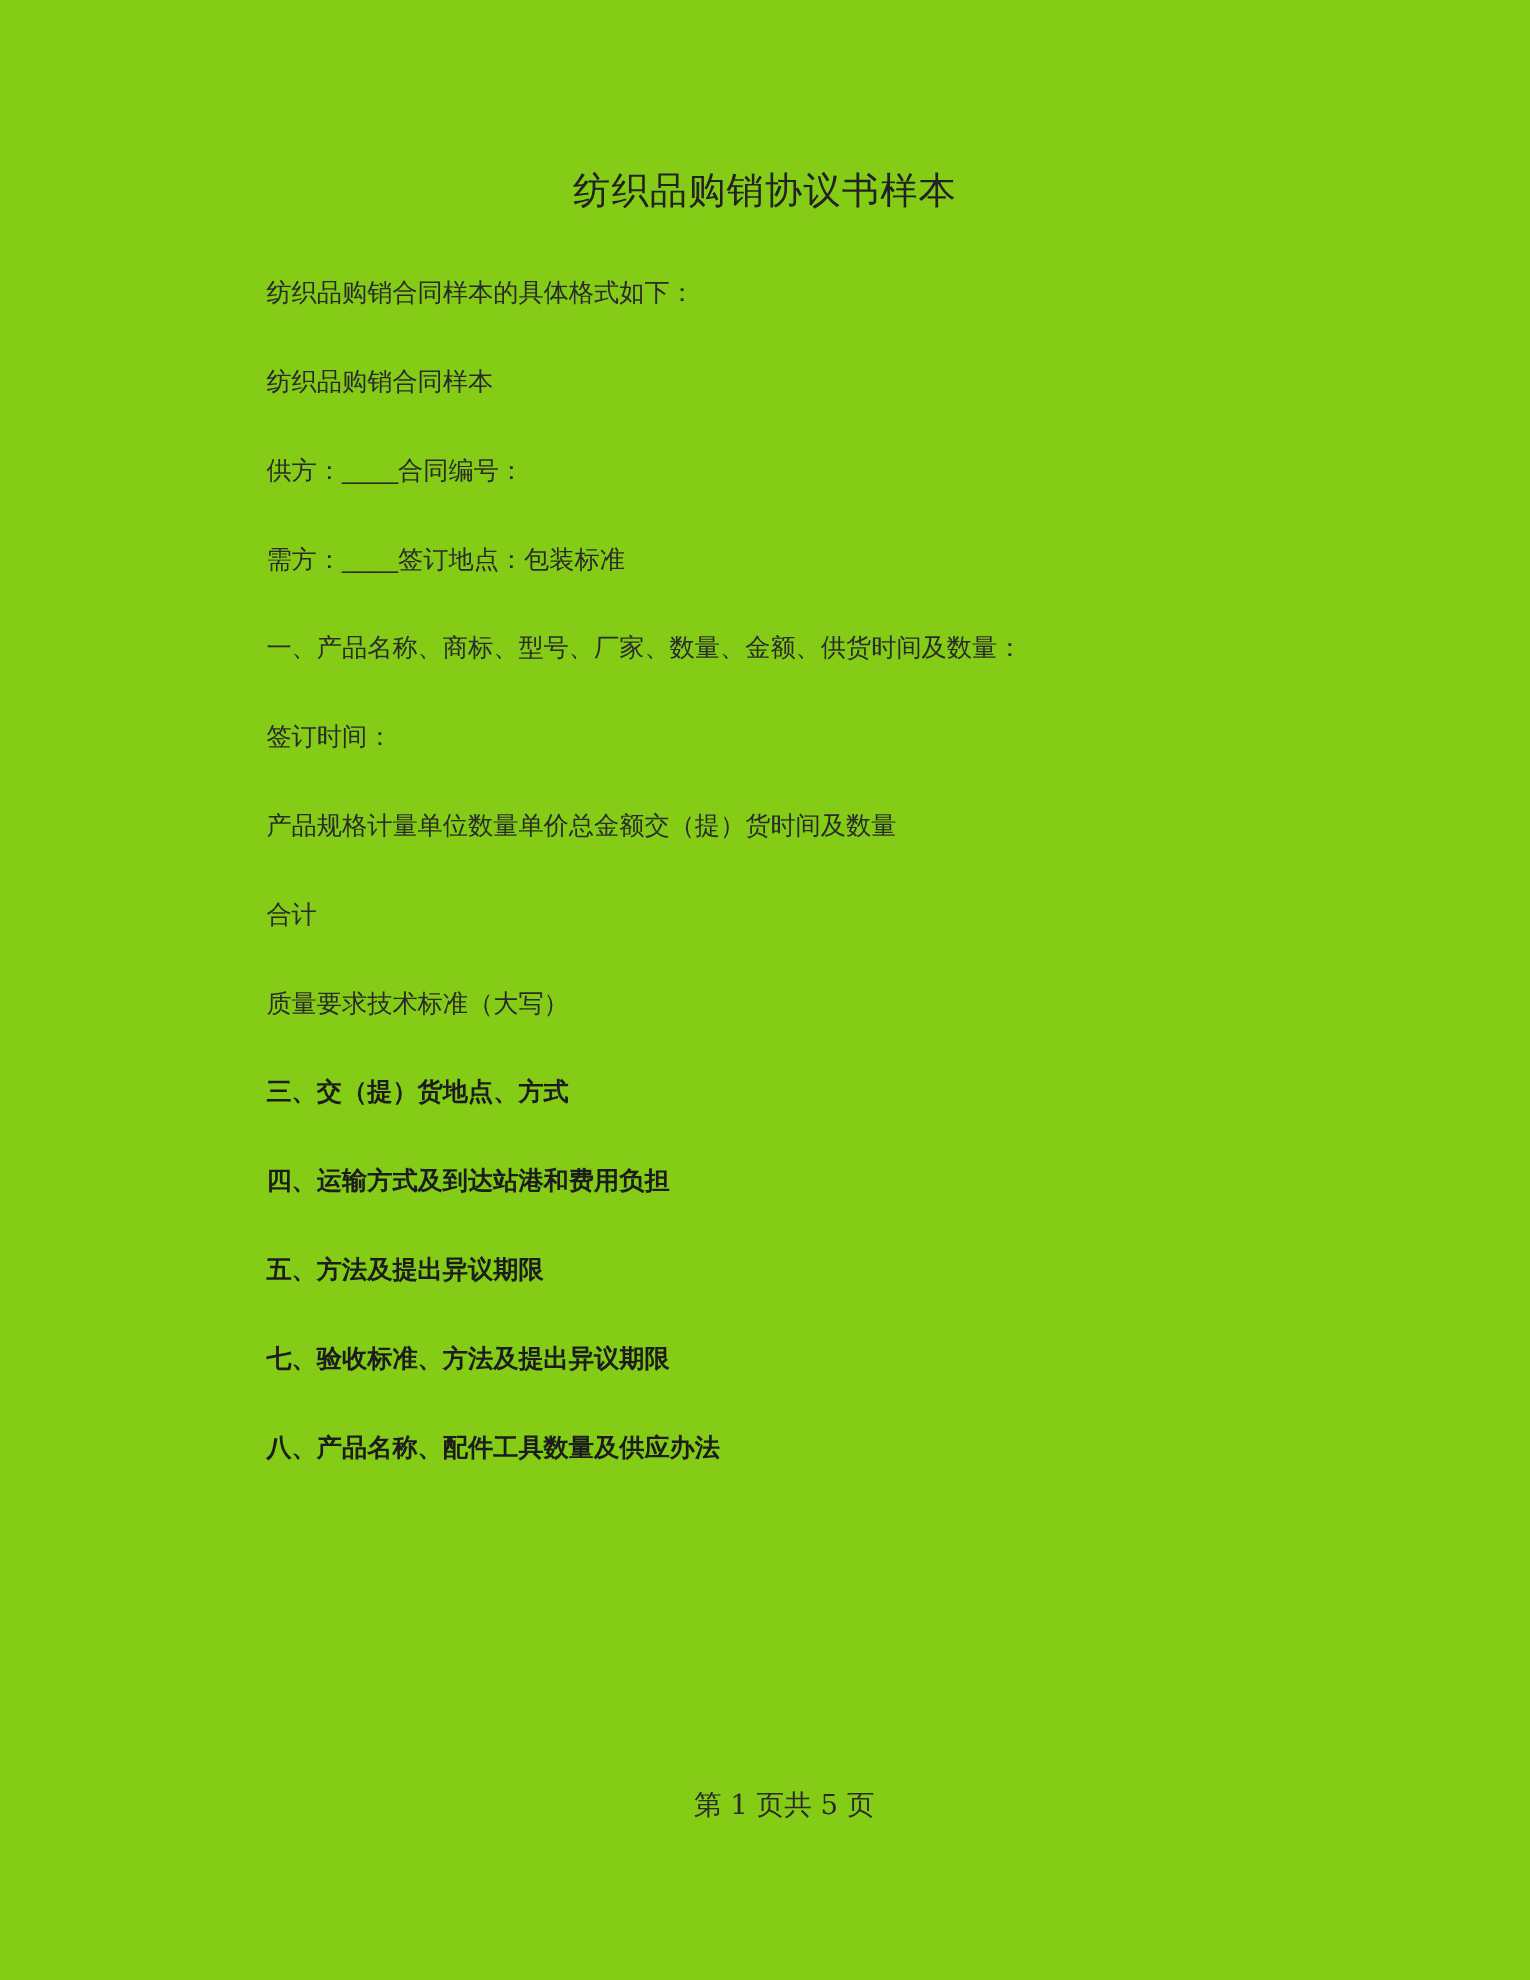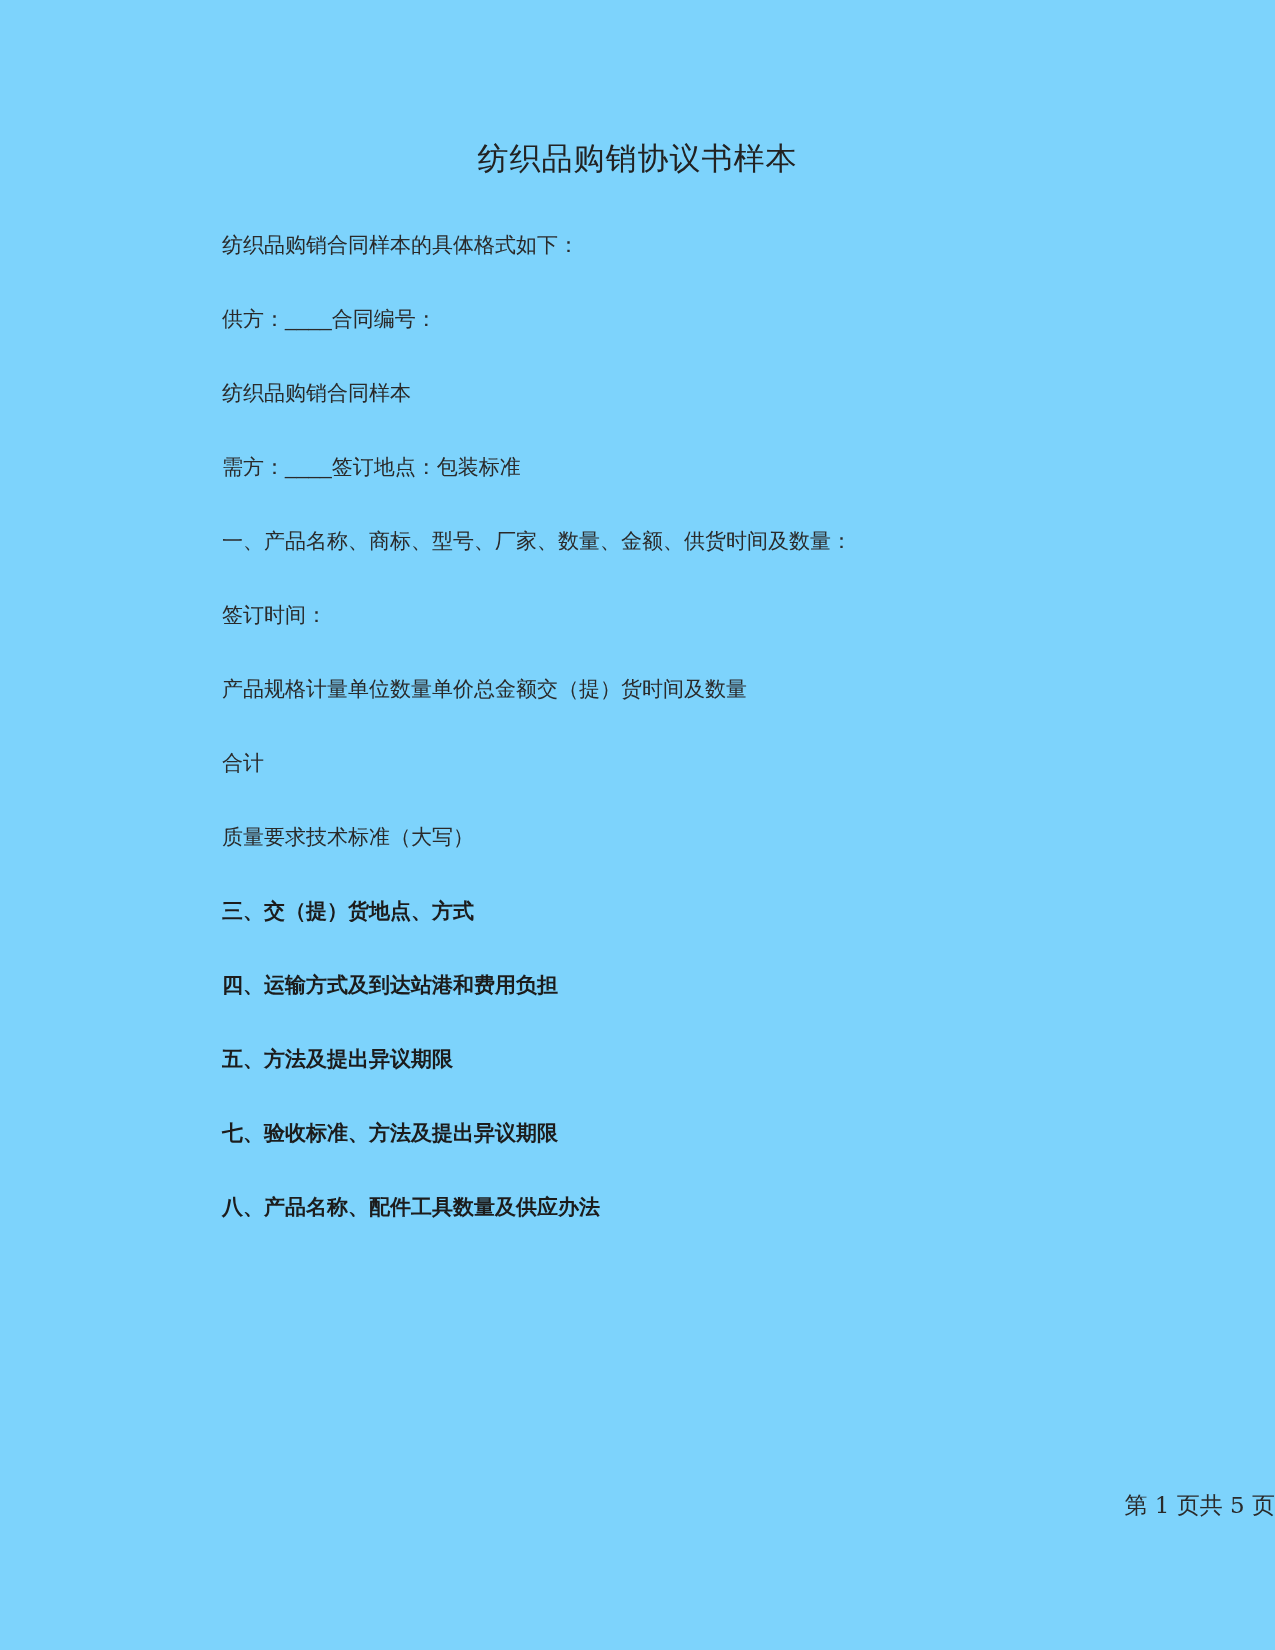--- a/index.html
+++ b/index.html
@@ -5,21 +5,21 @@
   html, body {
     margin: 0;
     padding: 0;
     background: #ffffff;
   }
   .page {
     position: relative;
     width: 1275px;
     height: 1650px;
     margin: 0 auto;
-    background: #7dd3fc;
+    background: #84cc16;
     color: #2a2a2a;
     font-family: "Liberation Sans", sans-serif;
     overflow: hidden;
   }
   .doc-title {
     margin: 0;
     padding-top: 140px;
     text-align: center;
     font-size: 31px;
     line-height: 37px;
@@ -41,39 +41,39 @@
   }
   .content p.bold {
     font-weight: 700;
     color: #1c1c1c;
   }
   .page-footer {
     position: absolute;
     left: 0;
     right: 0;
     bottom: 130px;
-    text-align: right;
+    text-align: center;
     font-family: "DejaVu Serif", serif;
     font-size: 23px;
     line-height: 30px;
     color: #2a2a2a;
     padding-left: 32px;
   }
 </style>
 </head>
 <body>
 
 <div class="page">
 
   <h1 class="doc-title">纺织品购销协议书样本</h1>
 
   <div class="content">
     <p>纺织品购销合同样本的具体格式如下：</p>
+    <p>纺织品购销合同样本</p>
     <p>供方：____合同编号：</p>
-    <p>纺织品购销合同样本</p>
     <p>需方：____签订地点：包装标准</p>
     <p>一、产品名称、商标、型号、厂家、数量、金额、供货时间及数量：</p>
     <p>签订时间：</p>
     <p>产品规格计量单位数量单价总金额交（提）货时间及数量</p>
     <p>合计</p>
     <p>质量要求技术标准（大写）</p>
     <p class="bold">三、交（提）货地点、方式</p>
     <p class="bold">四、运输方式及到达站港和费用负担</p>
     <p class="bold">五、方法及提出异议期限</p>
     <p class="bold">七、验收标准、方法及提出异议期限</p>

